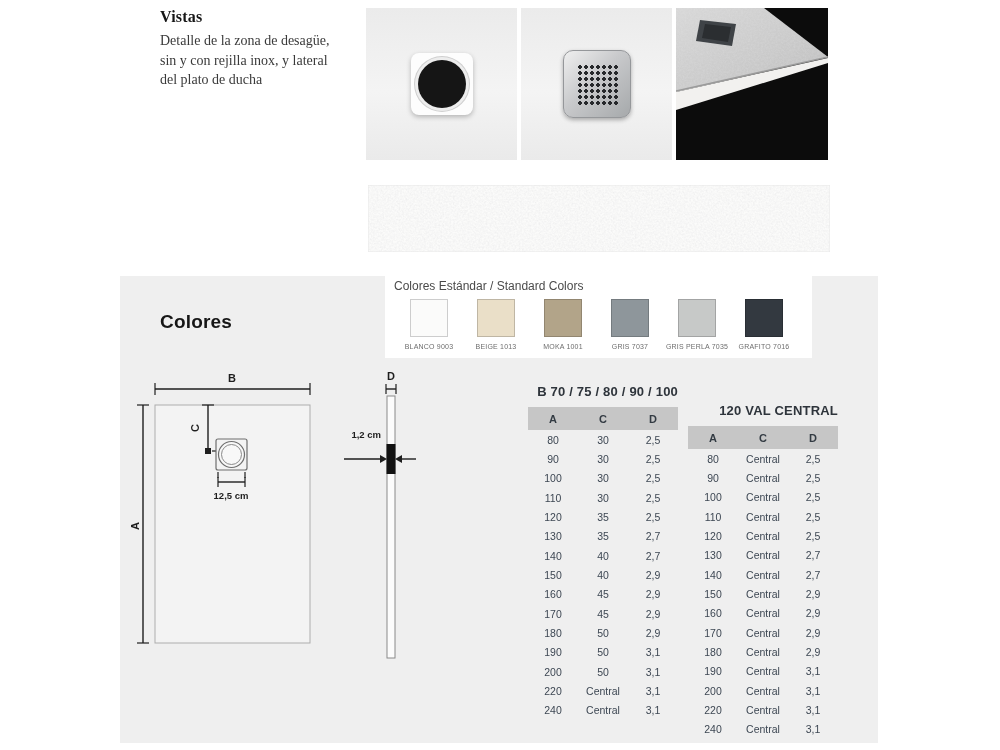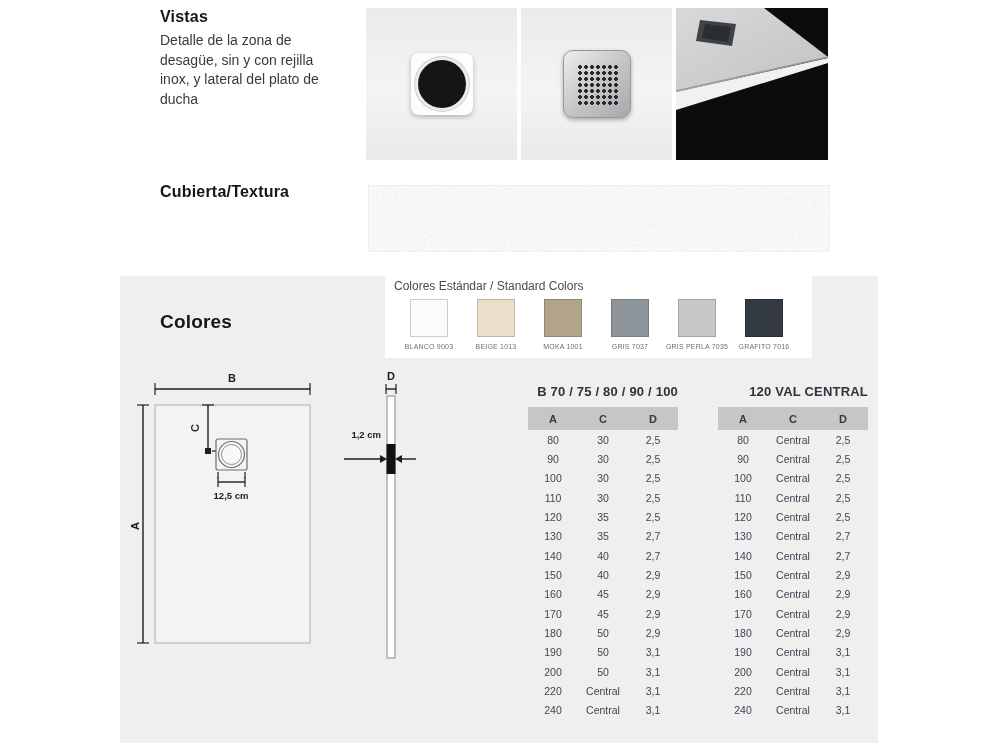--- a/index.html
+++ b/index.html
@@ -57,21 +57,21 @@
   .dim-table th{background:#c6c6c6;height:21px;font-size:11px;font-weight:bold;color:#333b43;}
   .dim-table td{height:19.35px;text-align:center;padding:0;font-size:10.5px;color:#3d4753;}
 </style>
 </head>
 <body>
 
 <div class="page">
 
   <div class="panel"></div>
 
-  <div class="abs" style="left:160px;top:8px;">
+  <div class="abs" style="left:160px;top:8px;font-family:Liberation Serif, serif;">
     <h2 class="sec-title">Vistas</h2>
     <p class="sec-desc">Detalle de la zona de desagüe, sin y con rejilla inox, y lateral del plato de ducha</p>
   </div>
 
   <div class="photo" style="left:366px;">
     <div class="plate">
       <div class="drain-circle"></div>
     </div>
   </div>
 
@@ -99,21 +99,20 @@
           <rect width="152" height="90" filter="url(#slateTex)" opacity="0.45"></rect>
         </g>
       <line x1="0" y1="83" x2="152" y2="49" stroke="#9a9a9a" stroke-width="1.4"></line>
       <polygon points="0,84 152,50 152,55 0,102" fill="#f2f1ef"></polygon>
       <polygon points="24,12 60,16 56,38 20,33" fill="#3f4347"></polygon>
       <polygon points="29,16 55,19 52,34 26,30" fill="#2b2e31"></polygon>
     </svg>
   </div>
 
   <div class="abs" style="left:160px;top:183px;">
-    <h2 class="sec-title">Cubierta/Textura</h2>
   </div>
 
   <svg class="texture-strip" width="462" height="67" viewBox="0 0 462 67">
     <defs>
       <filter id="slateTex" x="0" y="0" width="100%" height="100%">
         <feTurbulence type="fractalNoise" baseFrequency="0.55" numOctaves="3" seed="7"></feTurbulence>
         <feColorMatrix type="matrix" values="0 0 0 0 0.80  0 0 0 0 0.80  0 0 0 0 0.81  0.9 0.4 0 0 -0.45"></feColorMatrix>
       </filter>
     </defs>
     <rect width="462" height="67" fill="#fbfbfa"></rect>
@@ -281,21 +280,21 @@
           </tr>
           <tr>
             <td>240</td>
             <td>Central</td>
             <td>3,1</td>
           </tr>
         </tbody>
     </table>
   </div>
 
-  <div class="table-wrap" style="left:718px;">
+  <div class="table-wrap" style="left:688px;margin-top:19px;">
     <div class="table-title">120 VAL CENTRAL</div>
     <table class="dim-table">
       <thead>
           <tr>
             <th>A</th>
             <th>C</th>
             <th>D</th>
           </tr>
         </thead>
       <tbody>

